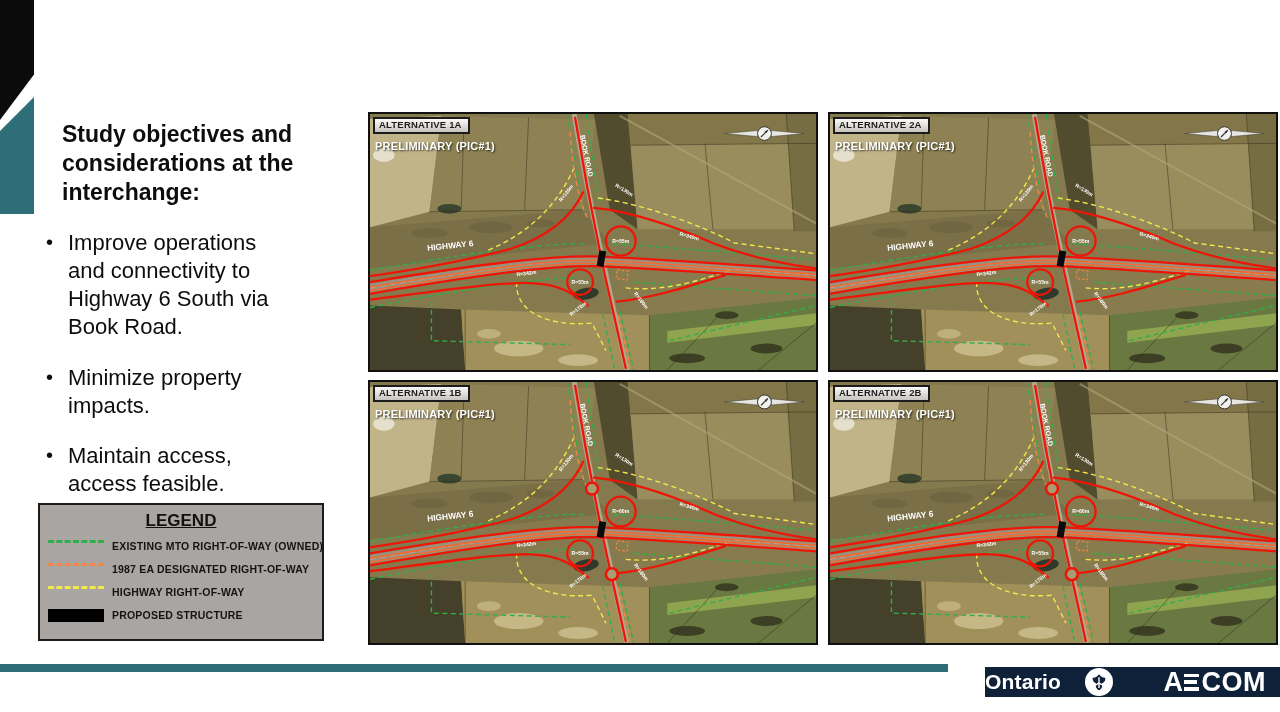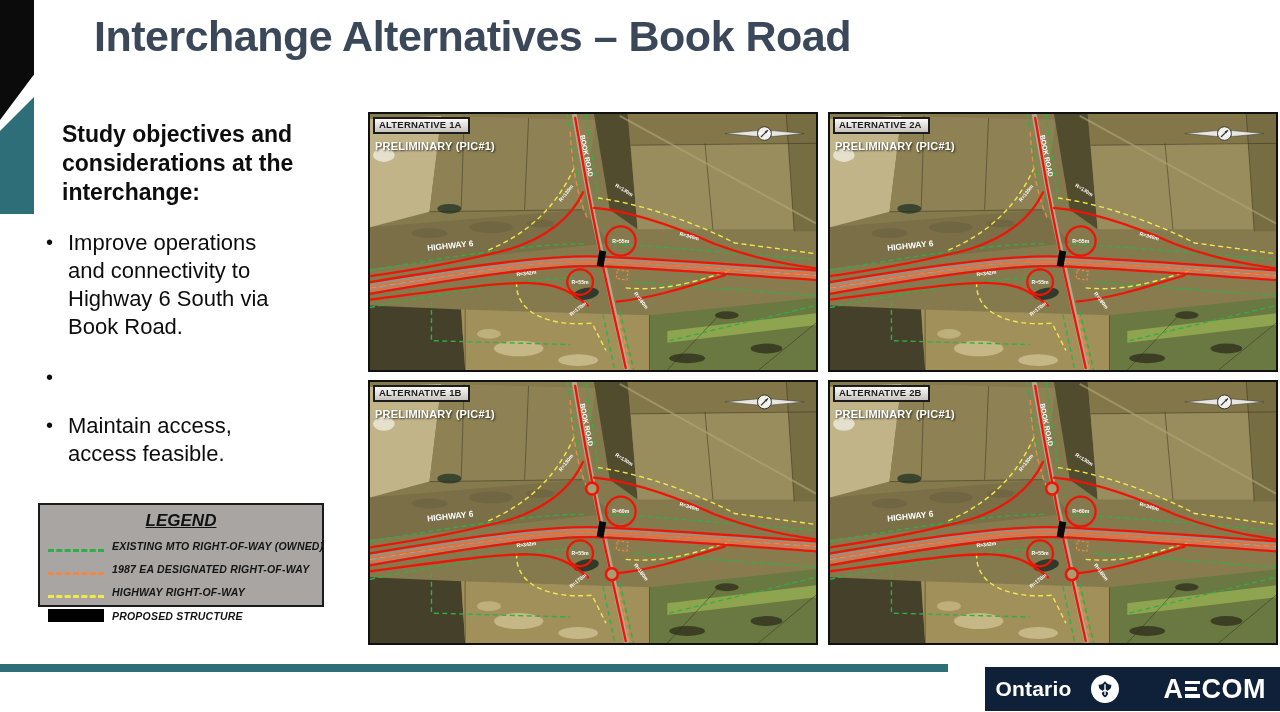--- a/index.html
+++ b/index.html
@@ -15,70 +15,70 @@
     color:#3b4859;letter-spacing:-0.5px;}
 
   
   .objectives{position:absolute;left:46px;top:120px;width:292px;color:#0d0d0d;}
   .obj-heading{font-size:23px;font-weight:700;line-height:1.26;width:276px;margin-left:16px;}
   .obj-item{display:flex;margin-top:22px;font-size:22px;line-height:1.28;}
   .obj-item .dot{width:22px;flex:0 0 22px;font-size:20px;padding-top:1px;}
   .obj-item .txt{width:224px;}
 
   
-  .legend{position:absolute;left:38px;top:503px;width:286px;height:104px;background:#a8a5a2;
-    border:2px solid #1b1b1b;box-sizing:border-box;padding:6px 8px 0 8px;font-style:italic;}
+  .legend{position:absolute;left:38px;top:503px;width:286px;height:138px;background:#a8a5a2;
+    border:2px solid #1b1b1b;box-sizing:border-box;padding:6px 8px 0 8px;}
   .legend-title{text-align:center;font-size:17px;font-weight:700;text-decoration:underline;
     color:#111;margin-bottom:9px;}
-  .legend-row{display:flex;align-items:flex-end;margin-bottom:11px;}
+  .legend-row{display:flex;align-items:flex-start;margin-bottom:11px;}
   .legend-swatch{width:56px;flex:0 0 56px;margin-right:8px;}
   .legend-swatch.dash{border-top-width:3px;border-top-style:dashed;height:0;}
   .legend-swatch.solid{height:13px;}
   .legend-label{font-size:10.5px;font-weight:700;color:#141414;letter-spacing:.2px;white-space:nowrap;}
 
   
   .panel{position:absolute;border:2px solid #101010;box-sizing:border-box;background:#857a4d;overflow:hidden;}
   .mapsvg{display:block;width:100%;height:100%;}
   .mapsvg text{font-family:"Liberation Sans",sans-serif;font-weight:700;fill:#ffffff;}
   .alt-tag{position:absolute;left:3px;top:3px;padding:0 6px 2px 4px;font-size:9.5px;font-weight:700;
     color:#1d1d1d;background:linear-gradient(#fbfaf8,#c8c4bf);border:2px solid #1c1c1c;letter-spacing:.2px;}
   .prelim{position:absolute;left:5px;top:26px;font-size:11px;font-weight:700;color:#fff;
     text-shadow:1px 1px 2px rgba(0,0,0,.7);letter-spacing:.2px;}
 
   
   .footer-bar{position:absolute;left:0;top:664px;width:948px;height:8px;}
-  .logo-box{position:absolute;left:985px;top:667px;width:295px;height:44px;display:flex;
-    align-items:center;justify-content:flex-end;padding-right:14px;box-sizing:border-box;gap:18px;}
+  .logo-box{position:absolute;left:985px;top:667px;width:295px;height:30px;display:flex;
+    align-items:center;justify-content:space-between;padding-right:14px;box-sizing:border-box;gap:18px;}
   .ontario-word{color:#fff;font-size:21px;font-weight:700;letter-spacing:.2px;}
   .trillium{width:30px;height:30px;}
   .aecom{display:flex;align-items:center;color:#fff;font-size:27px;font-weight:900;
     letter-spacing:.5px;margin-left:26px;}
   .aecom .ebars{display:inline-flex;flex-direction:column;justify-content:space-between;
     height:17px;width:15px;margin:0 2px 0 1px;}
   .aecom .ebars i{display:block;height:3.6px;background:#fff;}
   .aecom .ebars i:nth-child(2){width:86%;}
 </style>
 </head>
 <body>
 
 <div class="slide">
   <div class="accent-black"></div>
   <div class="accent-teal" style="background: rgb(46, 110, 120);"></div>
 
-  <h1 class="title" style="color: rgb(59, 72, 89);">Interchange Alternatives – Book Road</h1>
 
   <div class="objectives">
     <div class="obj-heading">Study objectives and considerations at the interchange:</div>
     <div class="obj-list">
         <div class="obj-item">
           <span class="dot">•</span>
           <span class="txt">Improve operations and connectivity to Highway 6 South via Book Road.</span>
         </div>
         <div class="obj-item">
           <span class="dot">•</span>
+          <span class="txt">Minimize property impacts.</span>
         </div>
         <div class="obj-item">
           <span class="dot">•</span>
           <span class="txt">Maintain access, access feasible.</span>
         </div>
       </div>
   </div>
 
   <div class="legend">
     <div class="legend-title">LEGEND</div>

